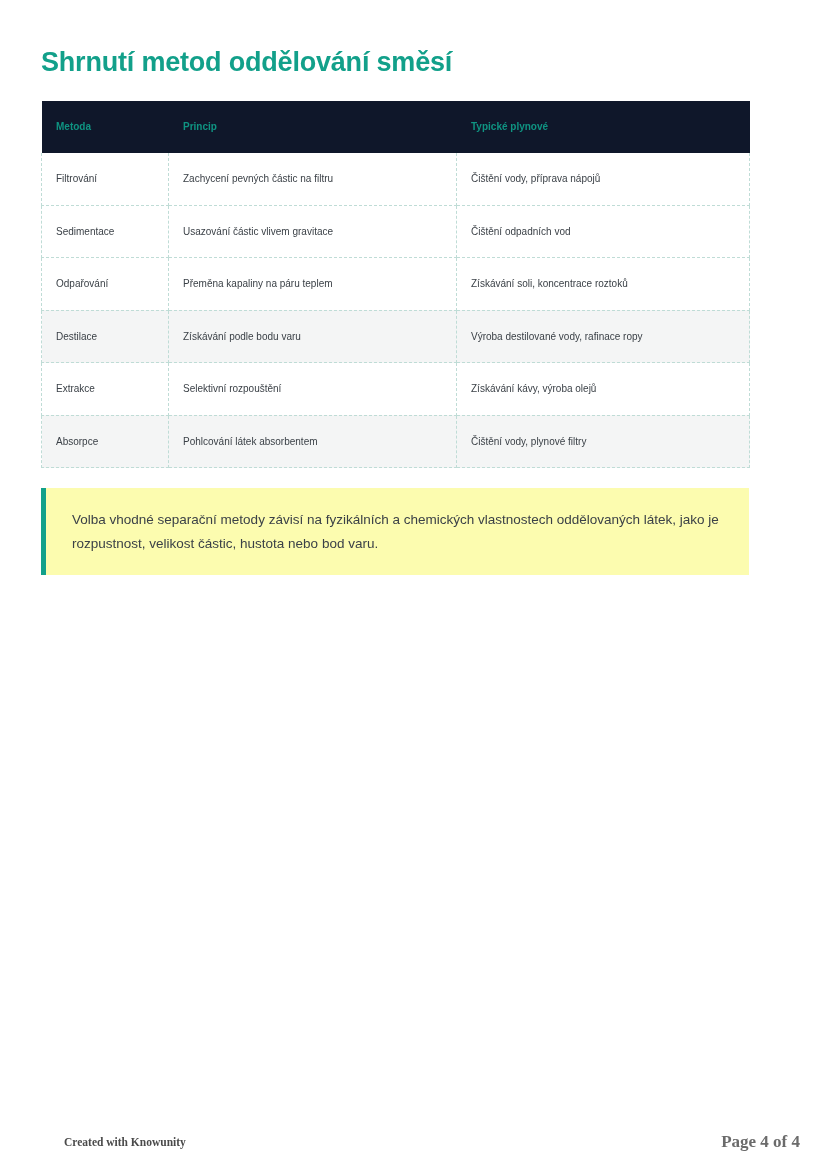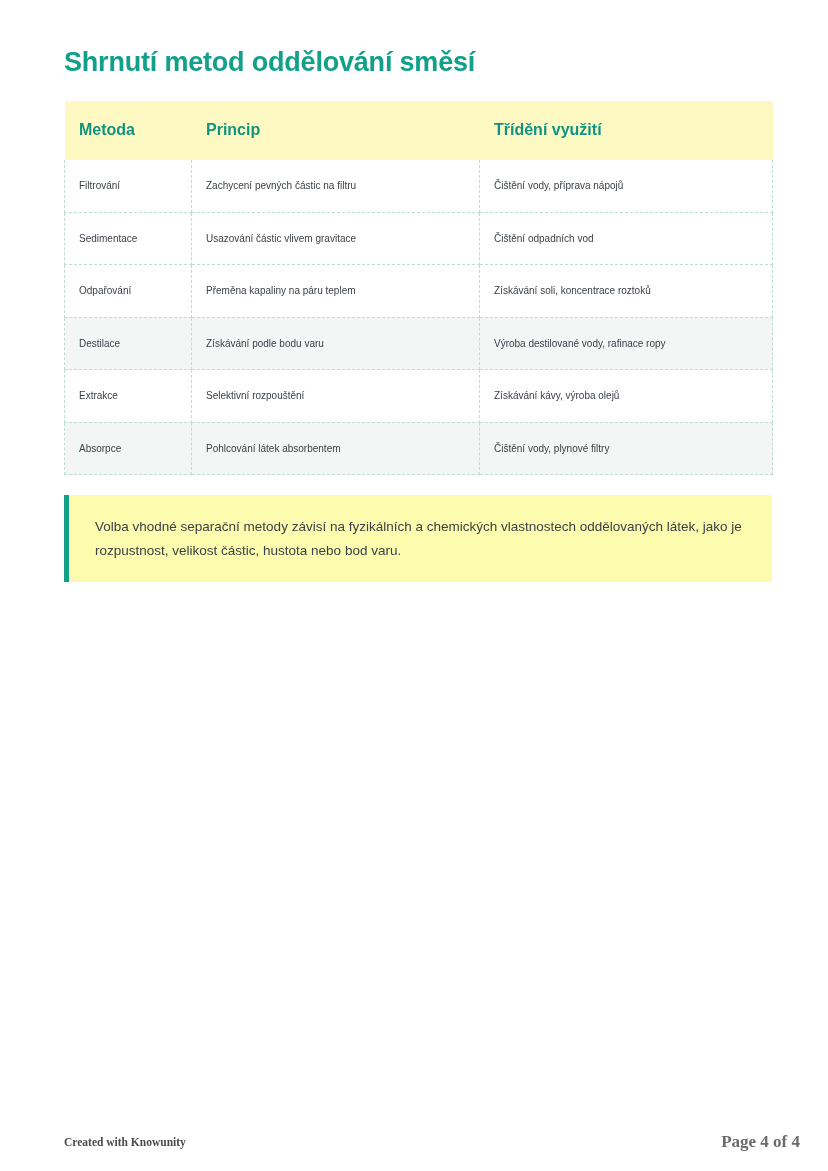--- a/index.html
+++ b/index.html
@@ -10,47 +10,47 @@
     width: 828px;
     height: 1171px;
     background: #ffffff;
     font-family: "Liberation Sans", sans-serif;
     color: #333333;
     position: relative;
     overflow: hidden;
   }
   .page {
     position: absolute;
-    top: 0; left: 0;
+    top: 0; left: 12px;
     width: 784px;
     height: 1171px;
     box-sizing: border-box;
-    padding: 32px 56px 0 64px;
+    padding: 32px 56px 0 29px;
   }
   .title {
     font-size: 27px;
     font-weight: bold;
     color: #12a08a;
     letter-spacing: -0.2px;
     margin: 14px 0 22px 0;
     line-height: 1.2;
   }
   table.summary {
     width: 708px;
     border-collapse: collapse;
     table-layout: fixed;
   }
   table.summary col.c1 { width: 127px; }
   table.summary col.c2 { width: 288px; }
   table.summary col.c3 { width: 293px; }
 
   table.summary thead th {
-    background: #fef9c3;
+    background: #0f172a;
     color: #0f9482;
-    font-size: 16px;
+    font-size: 10px;
     font-weight: bold;
     text-align: left;
     padding: 20px 14px 20px 14px;
     border: 1px dashed transparent;
     vertical-align: middle;
   }
   table.summary thead th.th1 { padding-left: 14px; }
   table.summary tbody td {
     font-size: 10px;
     color: #3b4147;
@@ -110,21 +110,21 @@
   <table class="summary">
     <colgroup>
       <col class="c1">
         <col class="c2">
         <col class="c3">
     </colgroup>
     <thead>
       <tr>
         <th class="th1">Metoda</th>
         <th>Princip</th>
-        <th>Třídění využití</th>
+        <th>Typické plynové</th>
       </tr>
     </thead>
     <tbody>
       <tr>
         <td class="first">Filtrování</td>
         <td>Zachycení pevných částic na filtru</td>
         <td>Čištění vody, příprava nápojů</td>
       </tr>
       <tr>
         <td class="first">Sedimentace</td>

